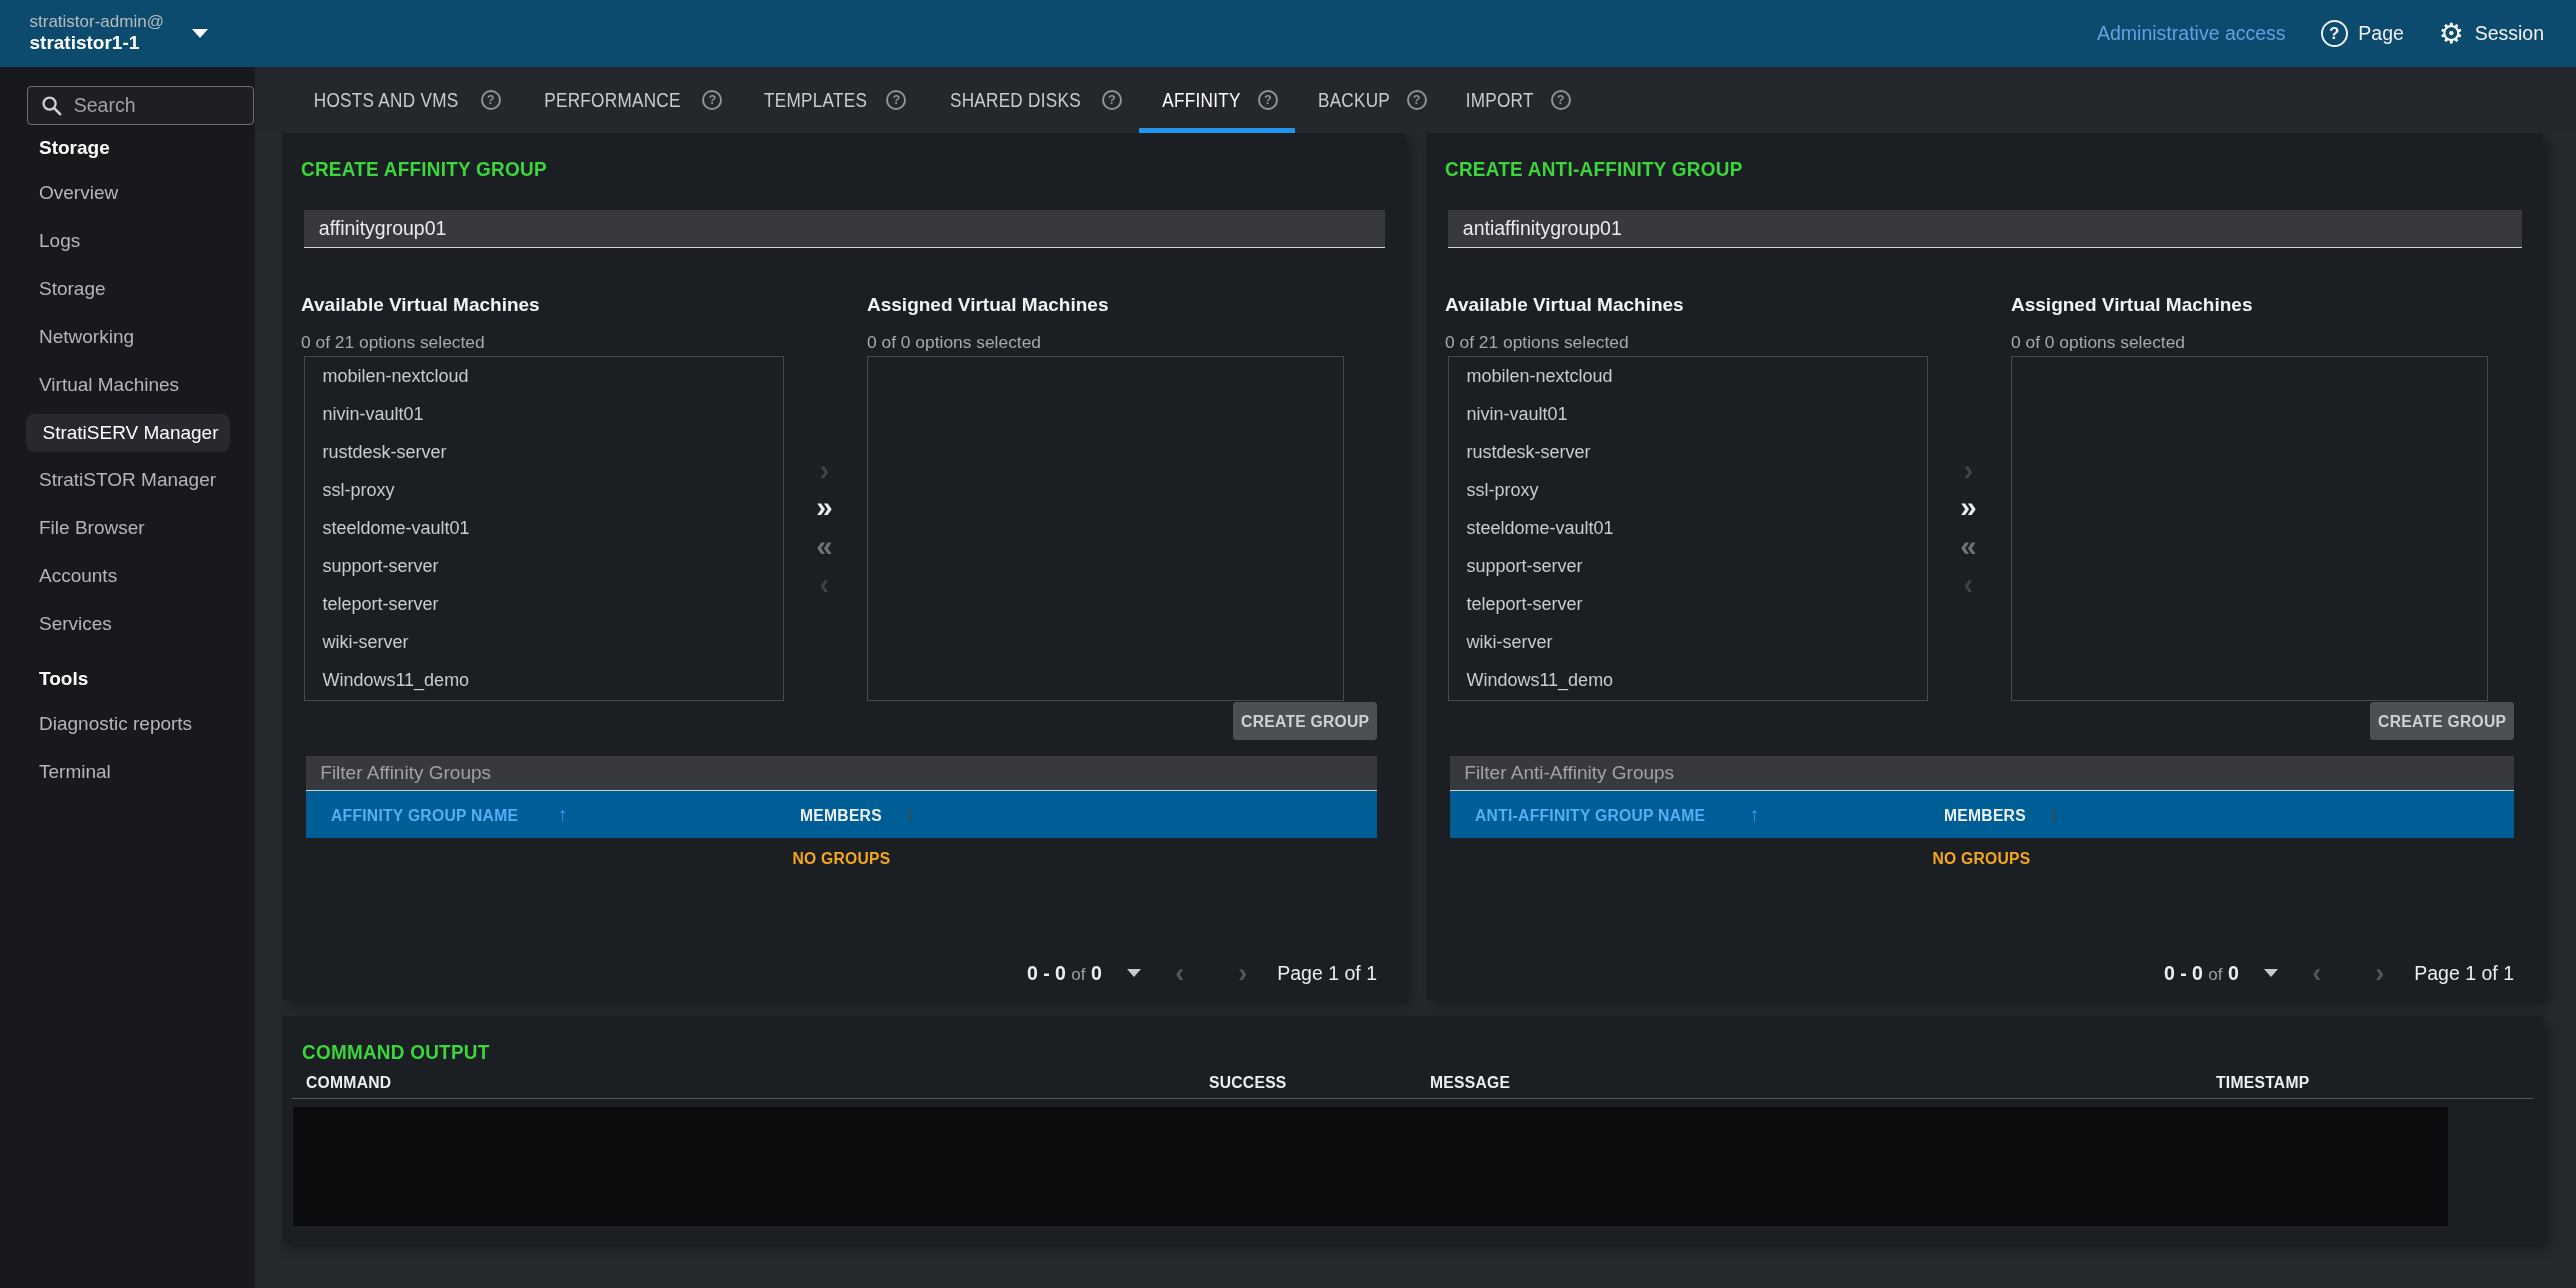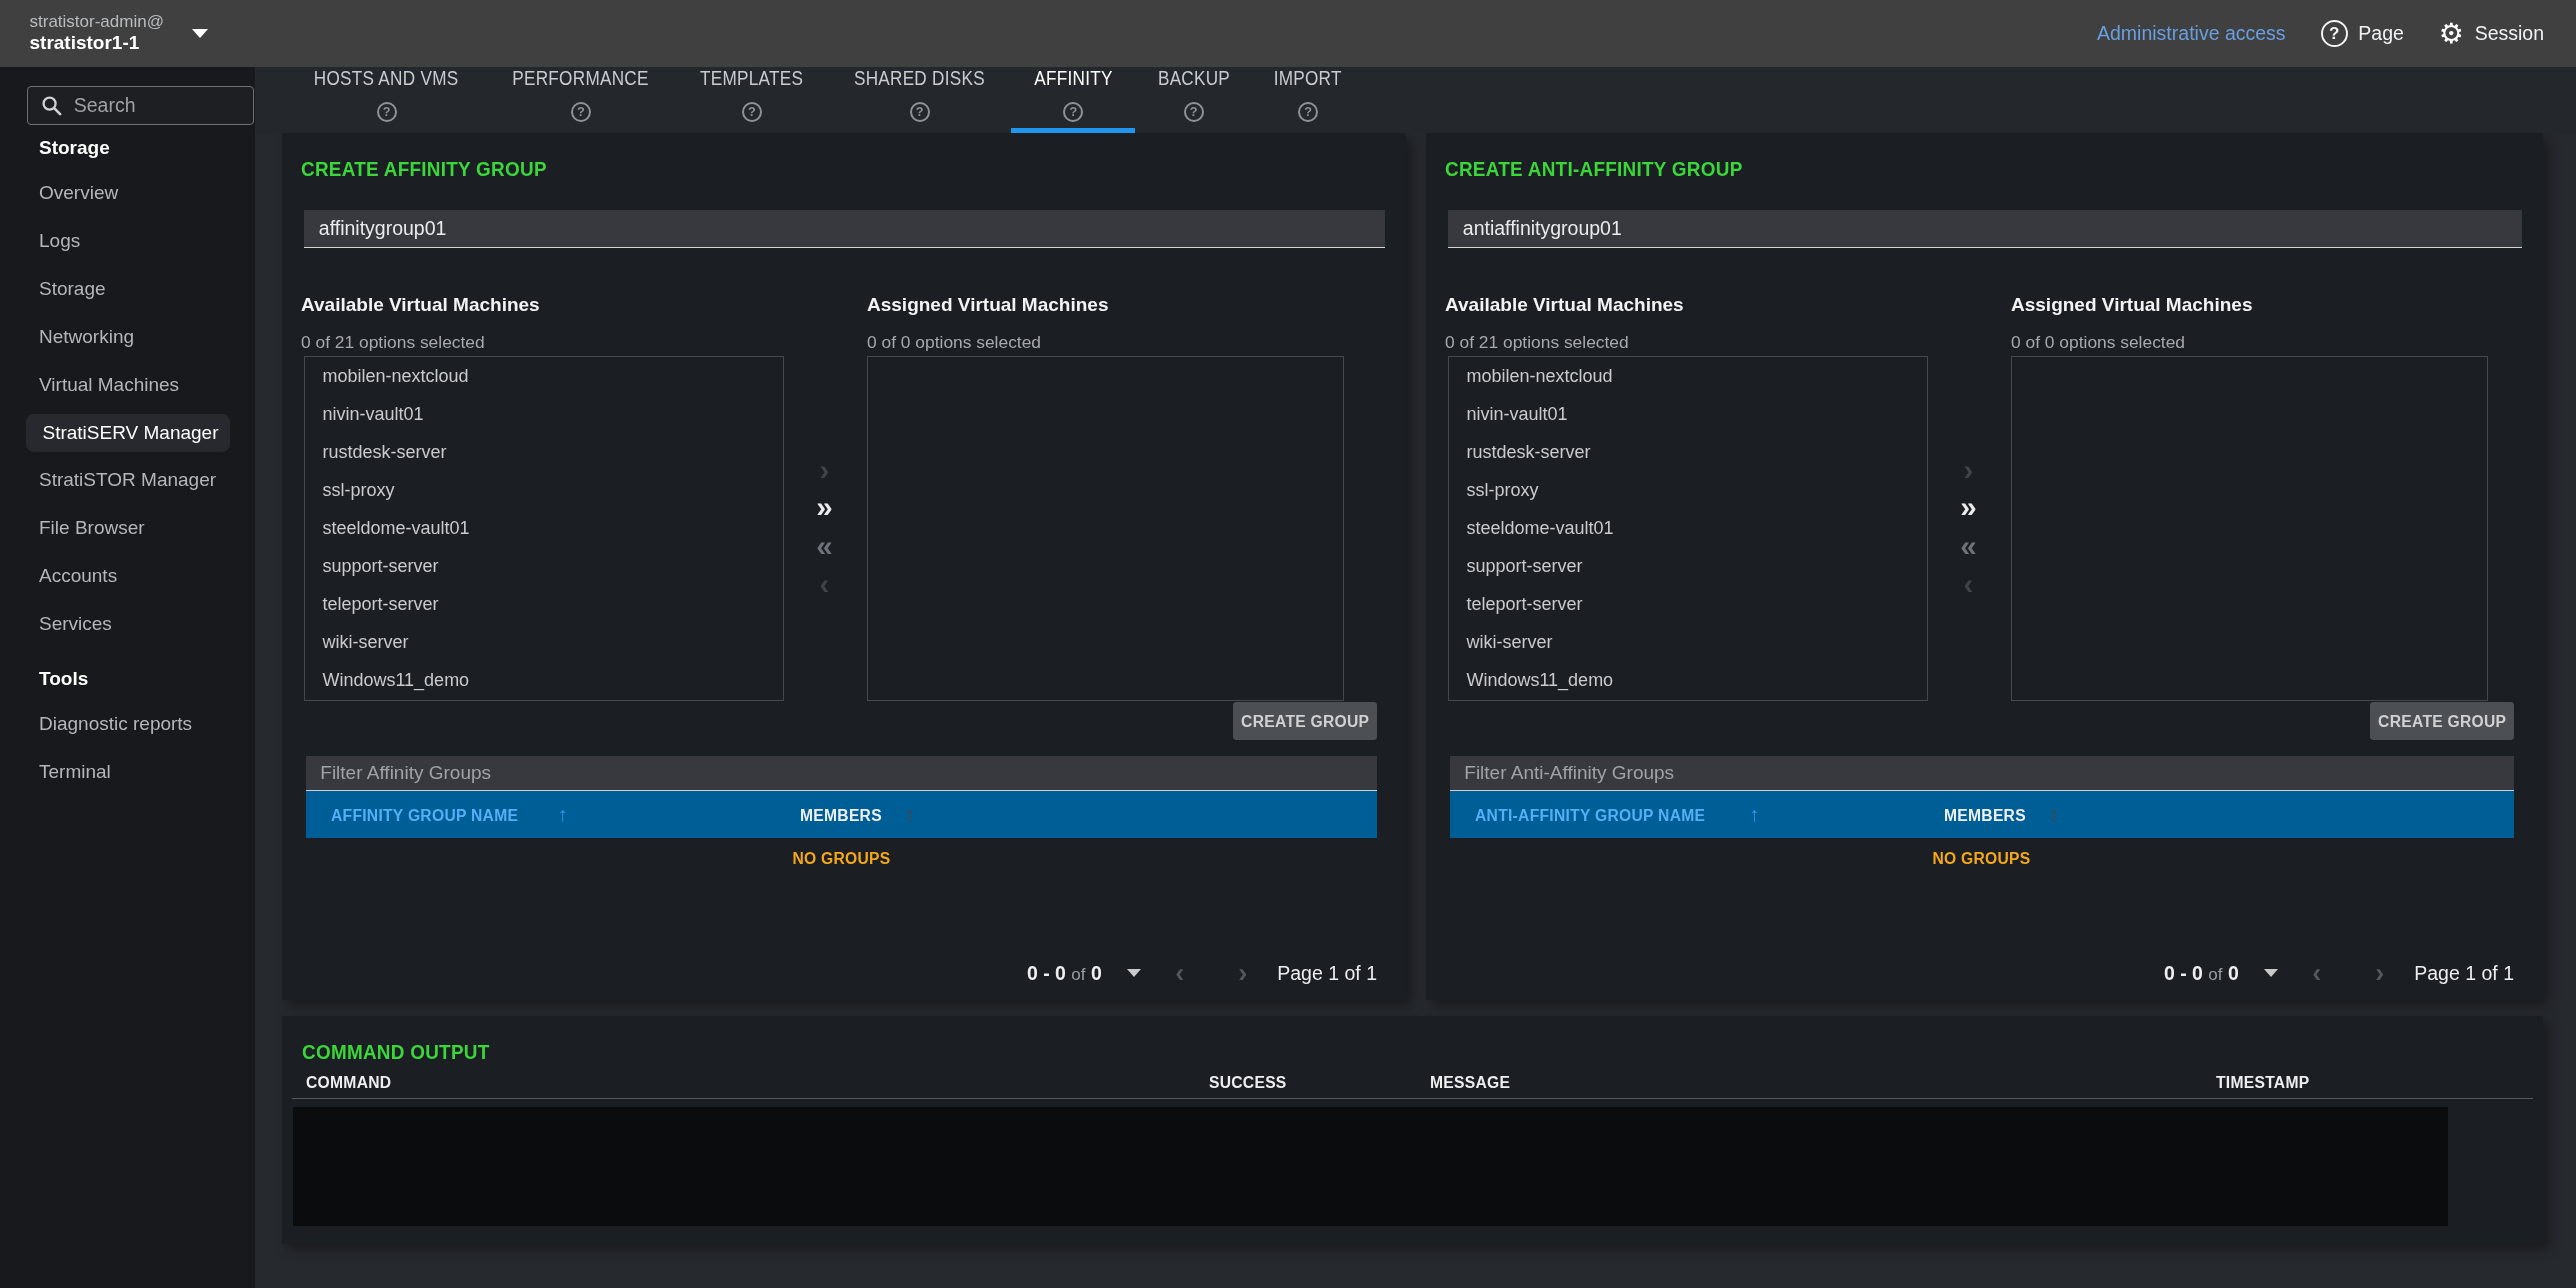--- a/index.html
+++ b/index.html
@@ -9,21 +9,21 @@
     font-family:"Liberation Sans", sans-serif;
     color:#d2d4d6;
     position:relative;
   }
   .cond { display:inline-block; transform:scaleX(.9); transform-origin:0 50%; letter-spacing:0.3px; }
   .cond.center { transform-origin:50% 50%; }
 
   
   .masthead {
     position:absolute; left:0; top:0; width:2576px; height:67px;
-    background:#404040; display:flex; align-items:center; justify-content:space-between;
+    background:#0c4a6e; display:flex; align-items:center; justify-content:space-between;
     padding:0 32px 0 29.5px; z-index:10;
   }
   .user-block { display:flex; align-items:center; cursor:pointer; }
   .user-lines { display:flex; flex-direction:column; line-height:1.2; }
   .user-top { font-size:17px; color:#b9bcbe; }
   .user-host { font-size:19px; color:#ffffff; font-weight:bold; }
   .caret-down { width:0; height:0; border-left:8px solid transparent; border-right:8px solid transparent; border-top:9.4px solid #ffffff; margin-left:28px; }
   .mast-right { display:flex; align-items:center; gap:35px; }
   .mast-item { display:flex; align-items:center; gap:10.7px; font-size:19.5px; color:#f0f2f4; cursor:pointer; }
   .admin-link { color:#699fe0; font-size:19.5px; cursor:pointer; text-decoration:none; }
@@ -53,21 +53,21 @@
   .nav-item.selected {
     height:38px; line-height:38px; margin:4.7px 25.5px; padding-left:17px;
     background:#27292e; border-radius:8px; color:#ffffff;
   }
 
   
   .tabstrip {
     position:absolute; left:255px; top:67px; right:0; height:66px;
     background:#24272c; display:flex; align-items:stretch; padding-left:32px; z-index:1;
   }
-  .tab { display:flex; align-items:center; gap:12px; padding:0 17.4px; position:relative; font-size:19.5px; color:#c9cbce; cursor:pointer;flex-direction:column; }
+  .tab { display:flex; align-items:center; gap:12px; padding:0 17.4px; position:relative; font-size:19.5px; color:#c9cbce; cursor:pointer; }
   .tab-label { display:inline-block; transform:scaleX(.88); transform-origin:50% 50%; letter-spacing:0.3px; }
   .tab.active { color:#ffffff; }
   .tab.active::after { content:""; position:absolute; left:0; right:0; bottom:0; height:4.7px; background:#2196ef; }
 
   
   .card { position:absolute; background:#1b1e23; border-radius:2px; box-shadow:5.4px 5.4px 12px rgba(0,0,0,.35); }
   #panel-affinity { left:282px; top:133px; width:1124px; height:867px; }
   #panel-anti     { left:1426px; top:133px; width:1117px; height:867px; }
   #command-card   { left:282px; top:1016px; width:2261px; height:228px; }
 

